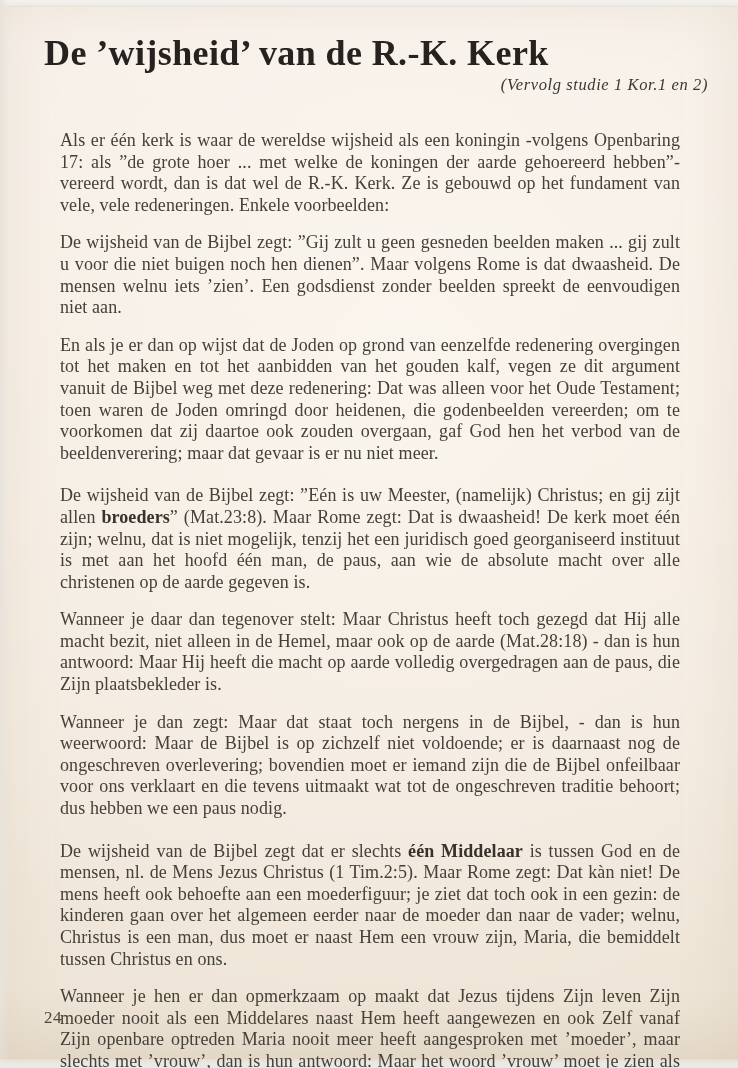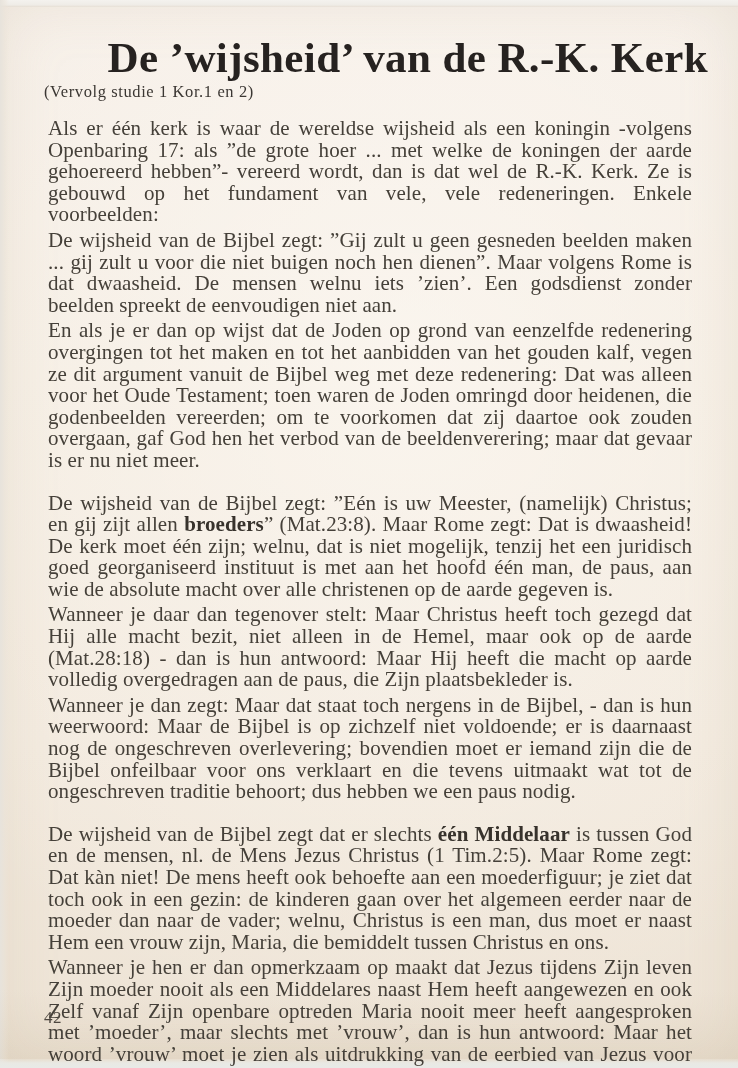--- a/index.html
+++ b/index.html
@@ -35,51 +35,51 @@
     position: absolute; left: 0; right: 0; bottom: 9px; height: 70px;
     background: linear-gradient(0deg, rgba(196,178,150,0.16), rgba(196,178,150,0));
     pointer-events: none;
   }
 
   header.masthead {
     position: absolute; left: 44px; right: 30px; top: 34px;
   }
   h1.title {
     margin: 0;
-    font-size: 43px;
+    font-size: 36px;
     font-weight: bold;
     letter-spacing: 0.4px;
     color: #262220;
     line-height: 1.1;
-    text-align: right;
   }
   .subtitle {
     margin-top: 1px;
-    text-align: left;
+    text-align: right;
+    font-style: italic;
     font-size: 16.5px;
     letter-spacing: 0.6px;
     color: #3b3733;
   }
   
   .ghost {
     position: absolute; left: 240px; right: 0; top: 26px; height: 70px;
     color: rgba(205,150,140,0.10);
     font-weight: bold; font-size: 30px; letter-spacing: 2px;
     filter: blur(2px);
     transform: scaleX(-1);
     user-select: none;
     overflow: hidden;
   }
 
   main.body-text {
     position: absolute; left: 44px; right: 42px; top: 114px;
   }
   p.body-p {
-    margin: 4px;
-    font-size: 21px;
+    margin: 16px;
+    font-size: 18px;
     line-height: 21.6px;
     text-align: justify;
     letter-spacing: 0.1px;
     color: #454039;
   }
   p.body-p b { color: #37322c; }
   p.gap { margin-top: 21px; }
 
   .page-number {
     position: absolute; left: 44px; top: 1008px;
@@ -109,14 +109,14 @@
   <p class="body-p"><span>Als er één kerk is waar de wereldse wijsheid als een koningin -volgens Openbaring 17: als ”de grote hoer ... met welke de koningen der aarde gehoereerd hebben”- vereerd wordt, dan is dat wel de R.-K. Kerk. Ze is gebouwd op het fundament van vele, vele redeneringen. Enkele voorbeelden:</span></p>
       <p class="body-p"><span>De wijsheid van de Bijbel zegt: ”Gij zult u geen gesneden beelden maken ... gij zult u voor die niet buigen noch hen dienen”. Maar volgens Rome is dat dwaasheid. De mensen welnu iets ’zien’. Een godsdienst zonder beelden spreekt de eenvoudigen niet aan.</span></p>
       <p class="body-p"><span>En als je er dan op wijst dat de Joden op grond van eenzelfde redenering overgingen tot het maken en tot het aanbidden van het gouden kalf, vegen ze dit argument vanuit de Bijbel weg met deze redenering: Dat was alleen voor het Oude Testament; toen waren de Joden omringd door heidenen, die godenbeelden vereerden; om te voorkomen dat zij daartoe ook zouden overgaan, gaf God hen het verbod van de beeldenverering; maar dat gevaar is er nu niet meer.</span></p>
       <p class="body-p gap"><span>De wijsheid van de Bijbel zegt: ”Eén is uw Meester, (namelijk) Christus; en gij zijt allen </span><b>broeders</b><span>” (Mat.23:8). Maar Rome zegt: Dat is dwaasheid! De kerk moet één zijn; welnu, dat is niet mogelijk, tenzij het een juridisch goed georganiseerd instituut is met aan het hoofd één man, de paus, aan wie de absolute macht over alle christenen op de aarde gegeven is.</span></p>
       <p class="body-p"><span>Wanneer je daar dan tegenover stelt: Maar Christus heeft toch gezegd dat Hij alle macht bezit, niet alleen in de Hemel, maar ook op de aarde (Mat.28:18) - dan is hun antwoord: Maar Hij heeft die macht op aarde volledig overgedragen aan de paus, die Zijn plaatsbekleder is.</span></p>
       <p class="body-p"><span>Wanneer je dan zegt: Maar dat staat toch nergens in de Bijbel, - dan is hun weerwoord: Maar de Bijbel is op zichzelf niet voldoende; er is daarnaast nog de ongeschreven overlevering; bovendien moet er iemand zijn die de Bijbel onfeilbaar voor ons verklaart en die tevens uitmaakt wat tot de ongeschreven traditie behoort; dus hebben we een paus nodig.</span></p>
       <p class="body-p gap"><span>De wijsheid van de Bijbel zegt dat er slechts </span><b>één Middelaar</b><span> is tussen God en de mensen, nl. de Mens Jezus Christus (1 Tim.2:5). Maar Rome zegt: Dat kàn niet! De mens heeft ook behoefte aan een moederfiguur; je ziet dat toch ook in een gezin: de kinderen gaan over het algemeen eerder naar de moeder dan naar de vader; welnu, Christus is een man, dus moet er naast Hem een vrouw zijn, Maria, die bemiddelt tussen Christus en ons.</span></p>
       <p class="body-p"><span>Wanneer je hen er dan opmerkzaam op maakt dat Jezus tijdens Zijn leven Zijn moeder nooit als een Middelares naast Hem heeft aangewezen en ook Zelf vanaf Zijn openbare optreden Maria nooit meer heeft aangesproken met ’moeder’, maar slechts met ’vrouw’, dan is hun antwoord: Maar het woord ’vrouw’ moet je zien als uitdrukking van de eerbied van Jezus voor Maria; het betekent eigenlijk ’Vrouwe’.</span></p>
     </main>
 
-  <div class="page-number">42</div>
+  <div class="page-number">24</div>
 </div>
 
 </body></html>

